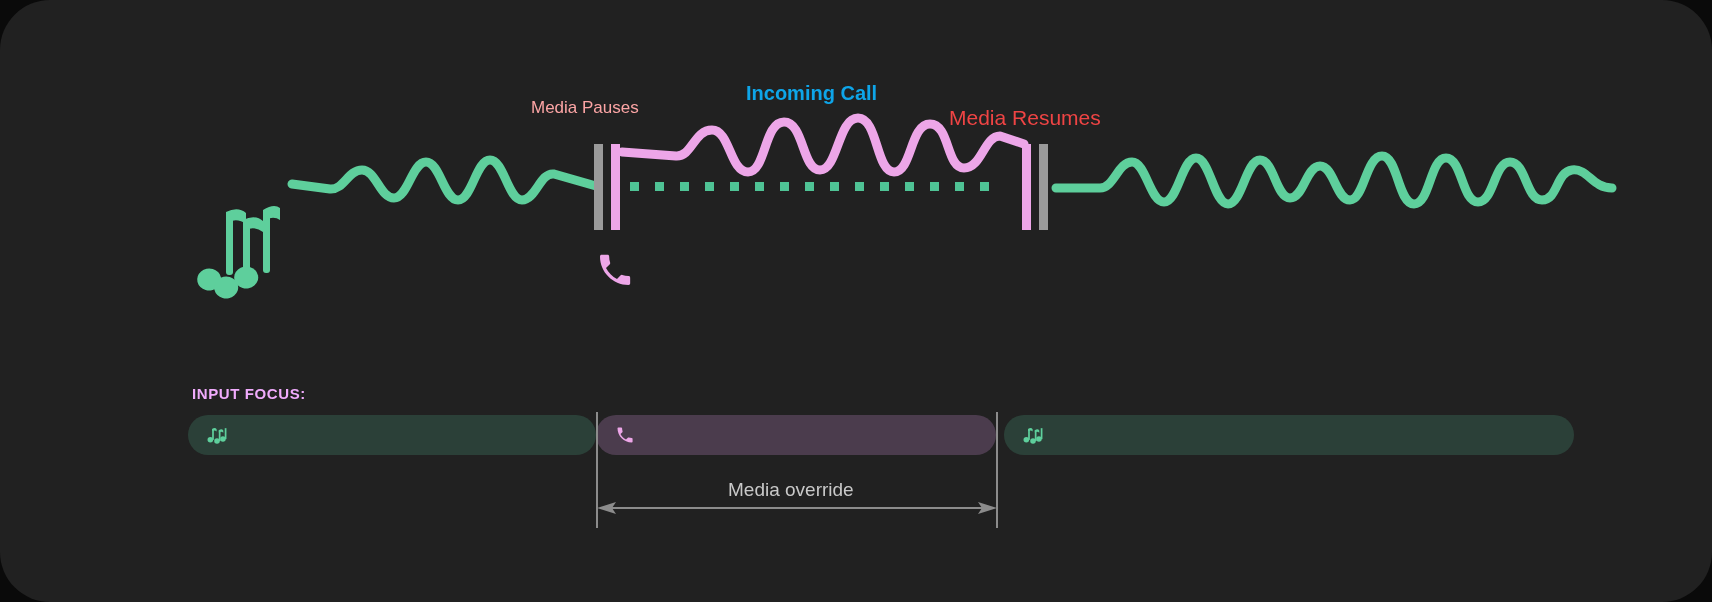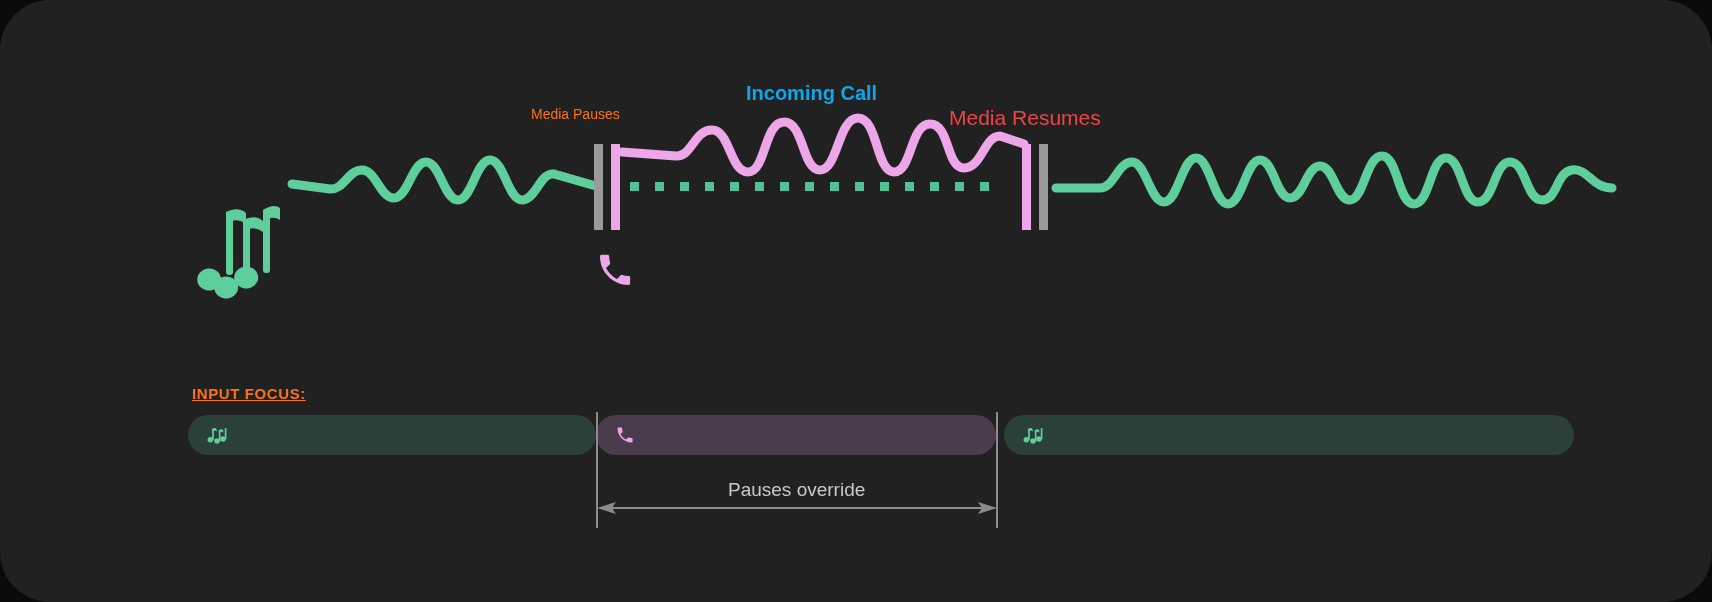--- a/index.html
+++ b/index.html
@@ -22,23 +22,23 @@
     border-radius: 50px;
     overflow: hidden;
   }
   .lbl {
     position: absolute;
     white-space: nowrap;
     font-family: "Liberation Sans", sans-serif;
   }
   #label-media-pauses {
     left: 531px;
-    top: 106px;
-    font-size: 14px;
-    color: #f97316;
+    top: 98px;
+    font-size: 17px;
+    color: #fca5a5;
   }
   #label-media-resumes {
     left: 949px;
     top: 106px;
     font-size: 21px;
     color: #ef4444;
   }
   #label-incoming-call {
     left: 746px;
     top: 82px;
@@ -59,22 +59,21 @@
     top: 250px;
     width: 40px;
     height: 40px;
   }
   #input-focus-label {
     left: 192px;
     top: 385px;
     font-size: 15px;
     font-weight: bold;
     letter-spacing: 0.6px;
-    color: #f97316;
-    text-decoration: underline;
+    color: #f0abfc;
   }
   .focus-bar {
     position: absolute;
     height: 40px;
     top: 415px;
     border-radius: 20px;
     display: flex;
     align-items: center;
   }
   .focus-bar .bar-icon {
@@ -234,15 +233,15 @@
   </div>
 
   <svg id="override-svg" viewBox="0 0 500 125" xmlns="http://www.w3.org/2000/svg">
     <line x1="37" y1="2" x2="37" y2="118" stroke="#8c8c8c" stroke-width="2"></line>
     <line x1="437" y1="2" x2="437" y2="118" stroke="#8c8c8c" stroke-width="2"></line>
     <line x1="40" y1="98" x2="434" y2="98" stroke="#8c8c8c" stroke-width="2"></line>
     <polygon points="37,98 56,92 52,98 56,104" fill="#8c8c8c"></polygon>
     <polygon points="437,98 418,92 422,98 418,104" fill="#8c8c8c"></polygon>
   </svg>
 
-  <div class="lbl" id="label-system-override">Pauses override</div>
+  <div class="lbl" id="label-system-override">Media override</div>
 
 </div>
 
 </body></html>

